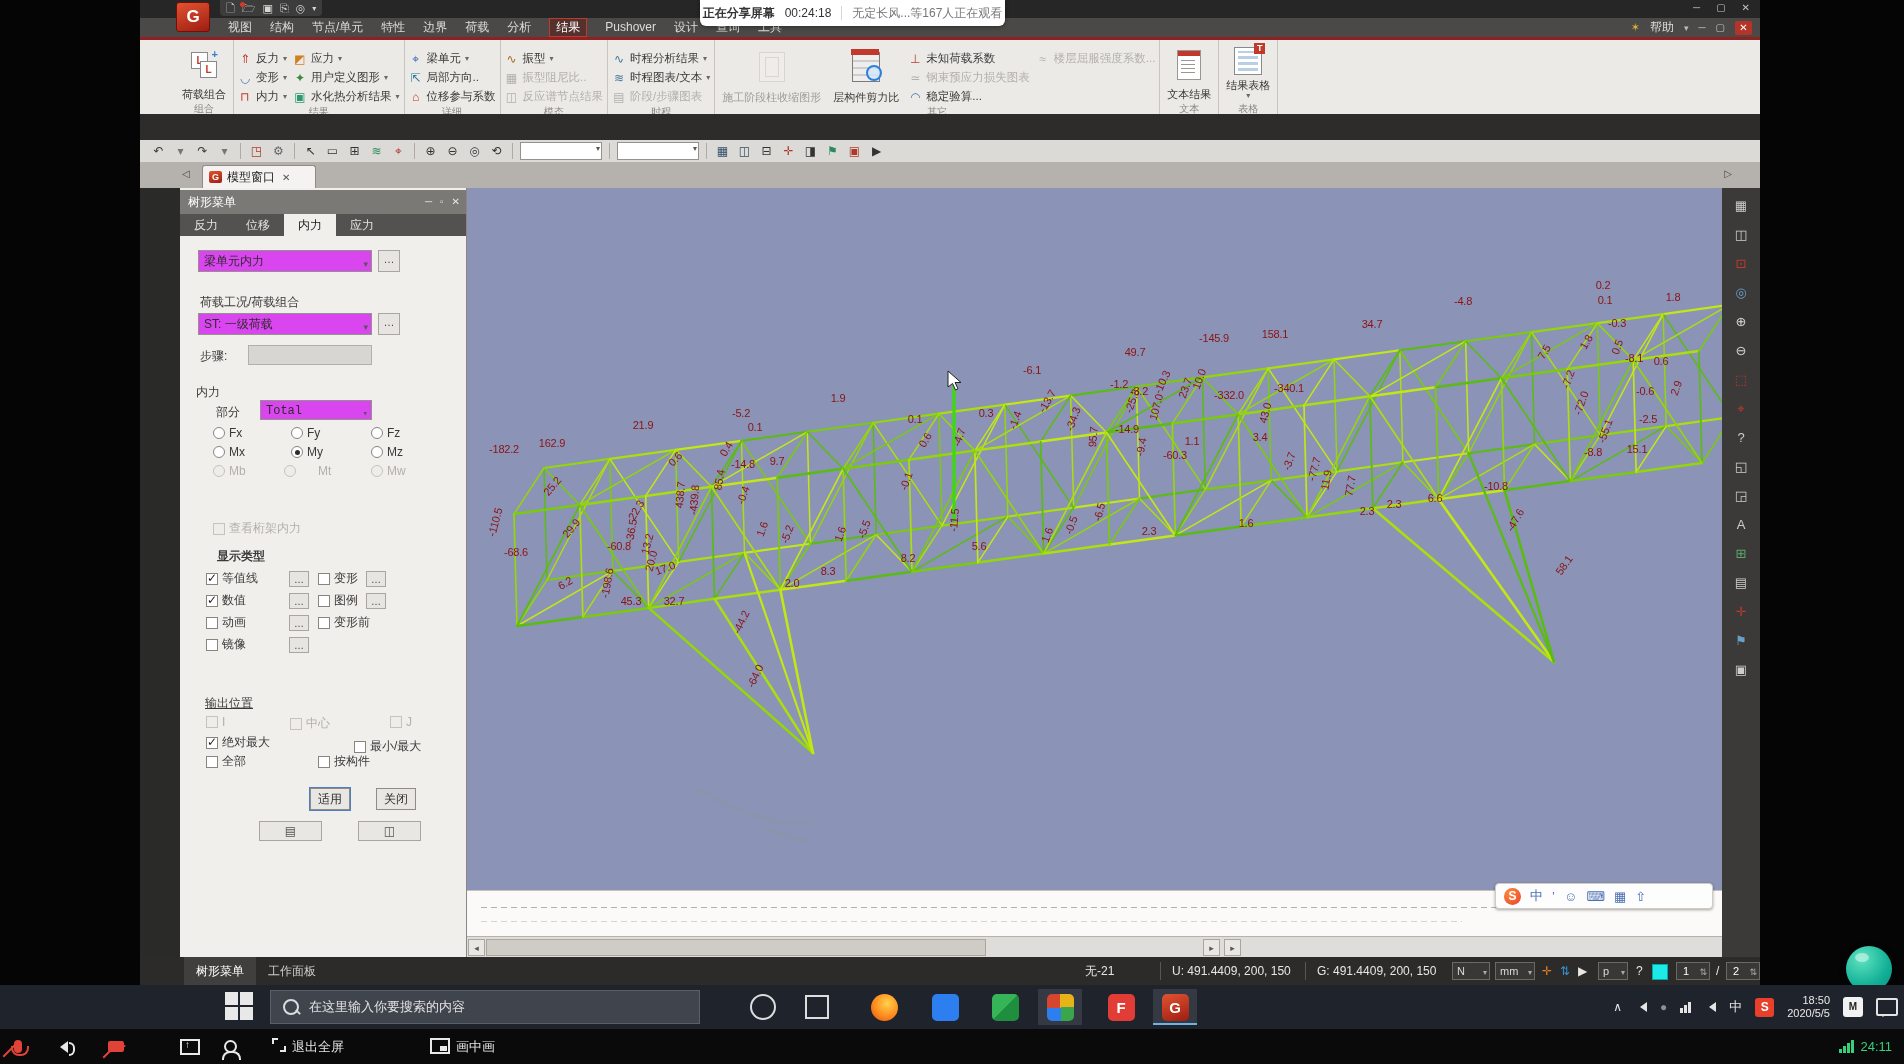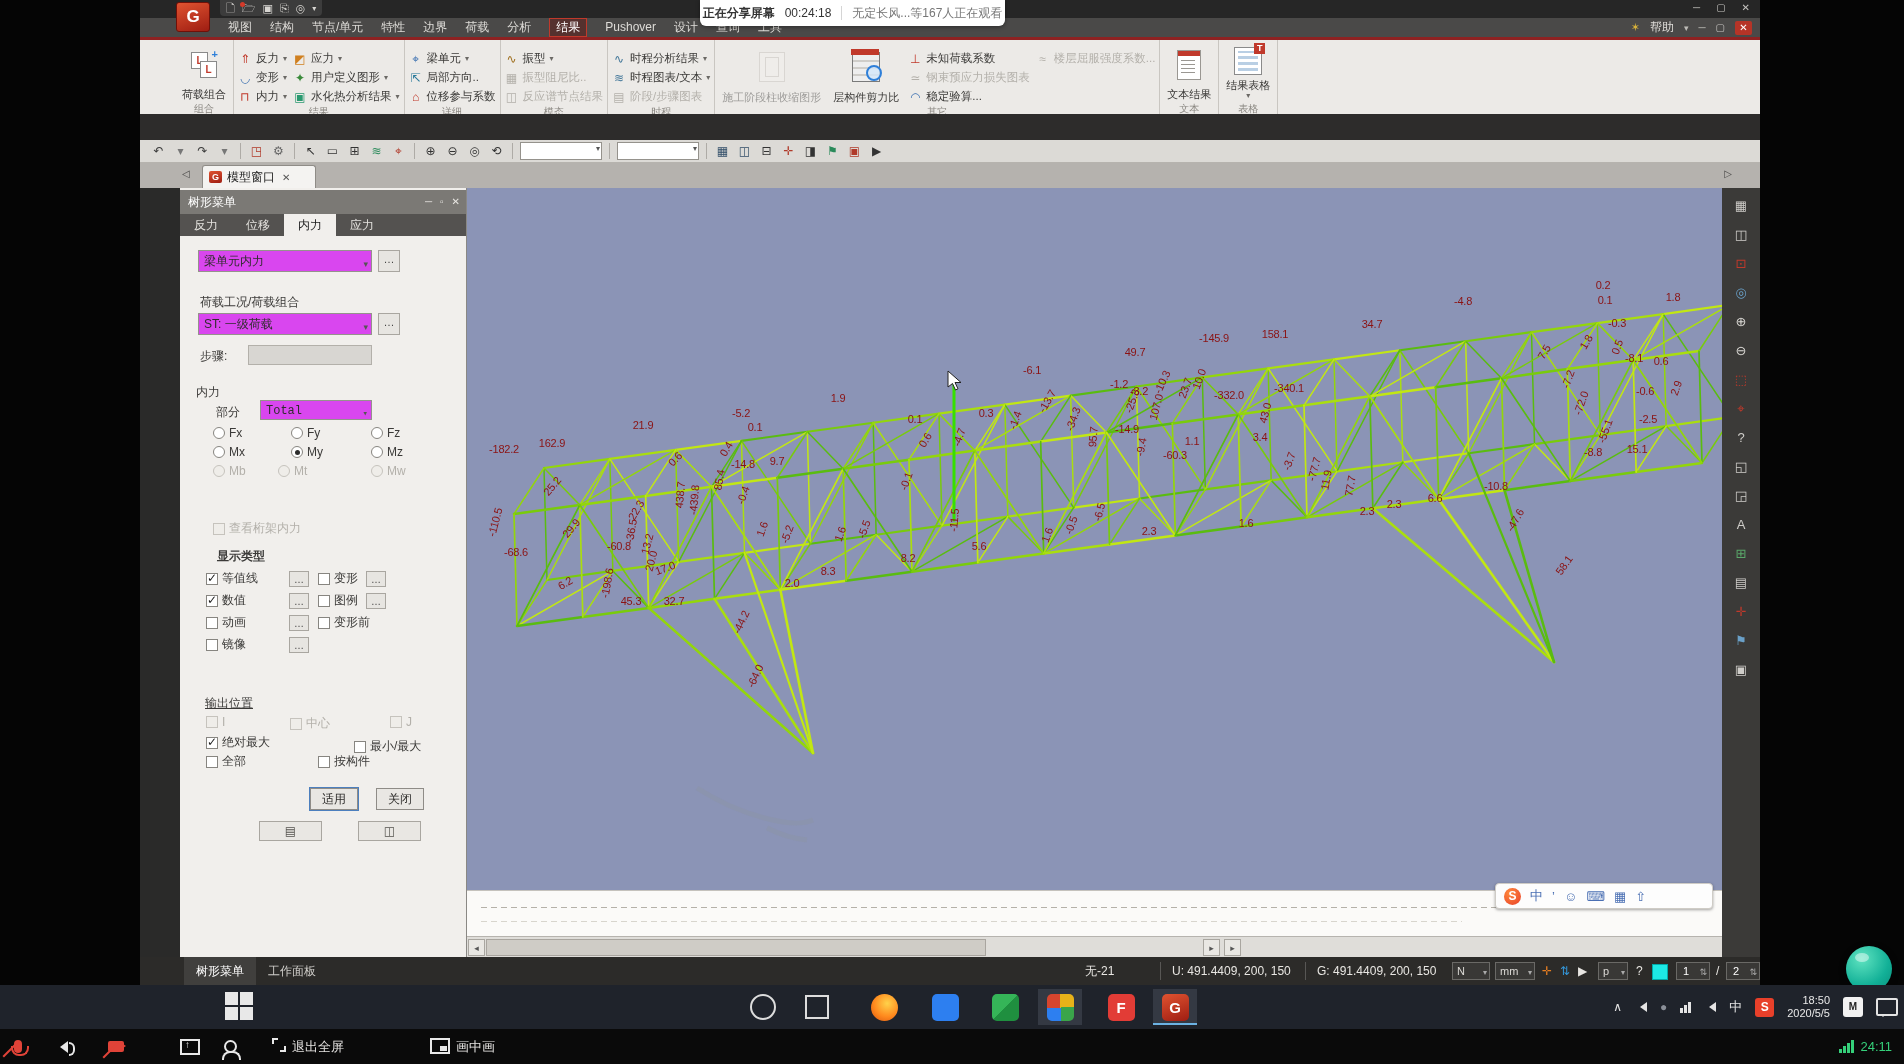--- a/index.html
+++ b/index.html
@@ -97,21 +97,21 @@
   .cb.on::after{content:"✓";position:absolute;left:0;top:-3px;font-size:12px;font-weight:bold;color:#1c1c1c;}
   .cb.dis{border-color:#c6c3bd;background:#efede9;}
   .rb{width:12px;height:12px;border:1px solid #878580;border-radius:50%;background:#fff;display:inline-block;position:relative;box-sizing:border-box;flex:none;}
   .rb.on::after{content:"";position:absolute;width:5px;height:5px;background:#2b2b2b;border-radius:50%;left:2.5px;top:2.5px;}
   .rb.dis{border-color:#c6c3bd;background:#efede9;}
   .optlb{font-size:12px;color:#3b3a38;margin-left:4px;white-space:nowrap;}
   .optlb.dis{color:#b3b0aa;}
   .prow{position:absolute;display:flex;align-items:center;}
   .smallmore{width:20px;height:16px;background:#e7e5e1;border:1px solid #a9a6a0;text-align:center;box-sizing:border-box;flex:none;}
   .smallmore::after{content:"…";font-size:10px;color:#444;line-height:12px;}
-  .pbtn{position:absolute;width:48px;height:22px;background:#e9e7e3;border:1px solid #8f8c87;font-size:12px;color:#2e2d2b;text-align:center;line-height:20px;box-sizing:border-box;}
+  .pbtn{position:absolute;width:40px;height:22px;background:#e9e7e3;border:1px solid #8f8c87;font-size:12px;color:#2e2d2b;text-align:center;line-height:20px;box-sizing:border-box;}
   .pbtn.focus{outline:1px solid #4c7fbe;}
   .ibtn{position:absolute;width:63px;height:20px;background:#e9e7e3;border:1px solid #a9a6a0;text-align:center;font-size:12px;color:#55534f;line-height:18px;box-sizing:border-box;}
   
   .view{position:absolute;left:327px;top:0;width:1255px;height:769px;background:#8b94b6;}
   #truss{position:absolute;left:0;top:0;}
   #labels{position:absolute;left:0;top:0;width:1255px;height:702px;}
   .flabel{position:absolute;font-size:11px;color:#8b1212;white-space:nowrap;letter-spacing:-.2px;}
   .msg{position:absolute;left:0;top:702px;width:1255px;height:46px;background:#fbfaf8;border-top:1px solid #c5c2bc;}
   .msg .dash1{position:absolute;left:14px;right:20px;top:16px;height:1px;
     background:repeating-linear-gradient(90deg,#b5b1a8 0 6px,transparent 6px 10px);}
@@ -526,21 +526,21 @@
                 <span class="optlb">My</span>
               </div>
               <div class="prow" style="left: 191px; top: 209px;">
                 <span class="rb"></span>
                 <span class="optlb">Mz</span>
               </div>
               <div class="prow" style="left: 33px; top: 228px;">
                 <span class="rb dis"></span>
                 <span class="optlb dis">Mb</span>
               </div>
-              <div class="prow" style="left: 98px; top: 228px;">
+              <div class="prow" style="left: 104px; top: 228px; gap: 18px;">
                 <span class="rb dis"></span>
                 <span class="optlb dis">Mt</span>
               </div>
               <div class="prow" style="left: 191px; top: 228px;">
                 <span class="rb dis"></span>
                 <span class="optlb dis">Mw</span>
               </div>
             </div>
 
           <div class="prow" style="left:33px;top:284px;gap:0;">
@@ -1040,20 +1040,24 @@
 
   <div class="badge"></div>
 
   <div class="taskbar">
     <div class="tb-start">
         <i></i>
         <i></i>
         <i></i>
         <i></i>
       </div>
+    <div class="tb-search">
+      <span class="mag"></span>
+      <span>在这里输入你要搜索的内容</span>
+    </div>
     <div class="tb-app" style="left:741px;">
       <div style="width:22px;height:22px;border:2px solid #dcdcdc;border-radius:50%;"></div>
     </div>
     <div class="tb-app" style="left:795px;">
       <div style="width:20px;height:20px;border:2px solid #dcdcdc;"></div>
     </div>
     <div class="tb-app" style="left:862px;">
       <div class="appglyph" style="border-radius:50%;background:radial-gradient(circle at 60% 35%,#ffd24a,#ff8a1e 55%,#d9520e);"></div>
     </div>
     <div class="tb-app" style="left:923px;">

